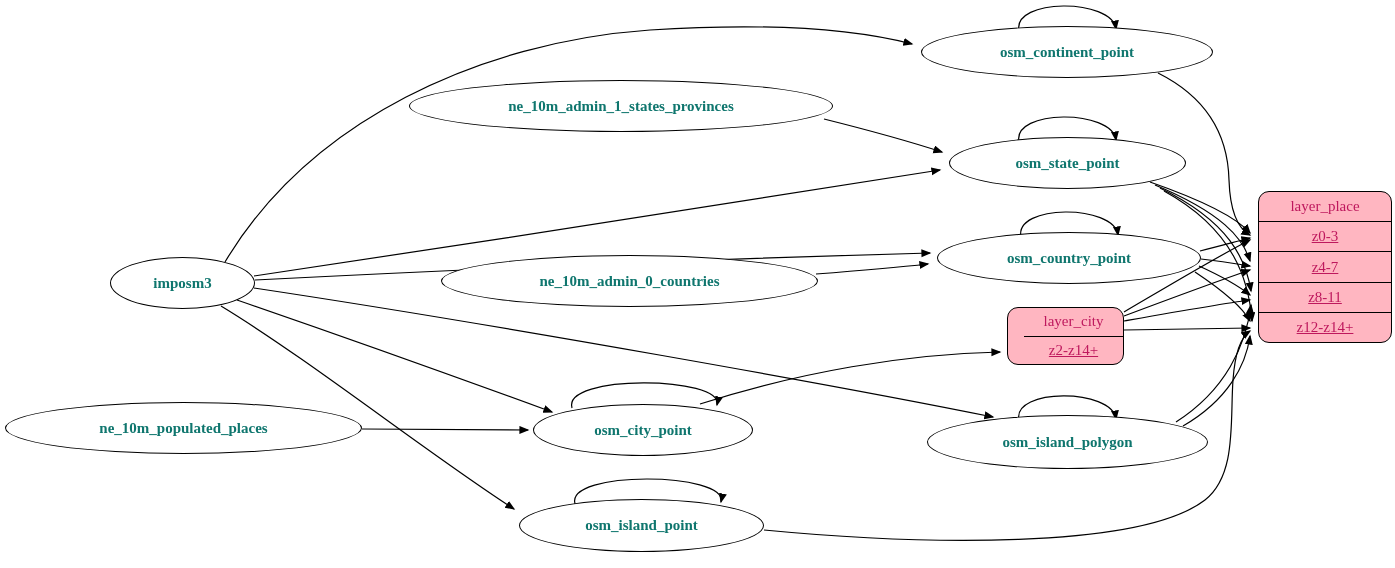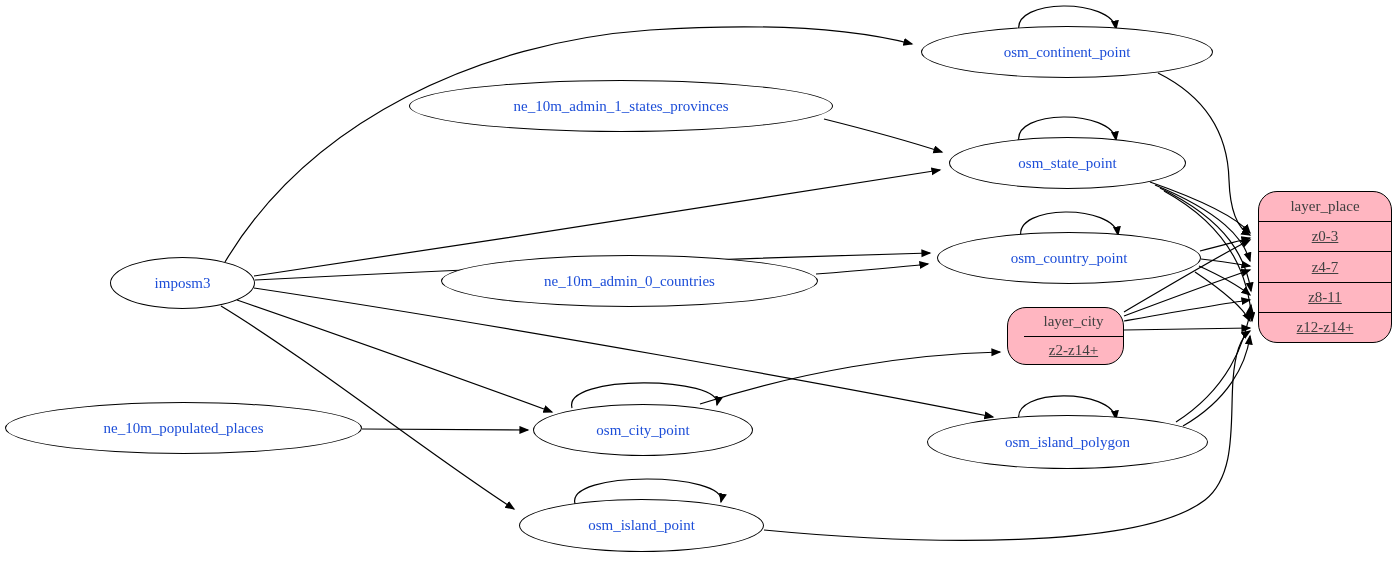--- a/index.html
+++ b/index.html
@@ -10,33 +10,34 @@
     font-family:"Liberation Serif","DejaVu Serif",serif;
     overflow:hidden;
   }
   #edges{position:absolute;left:0;top:0;width:1395px;height:568px;}
   .ellipse-node{
     position:absolute;
     border:1.2px solid #000000;
     border-radius:50%;
     background:#ffffff;
     display:flex;align-items:center;justify-content:center;
-    font-size:15px;color:#1d4ed8;
+    font-size:15px;color:#0f766e;
     white-space:nowrap;
     box-sizing:border-box;
+    font-weight:bold;
   }
   .record-node{
     position:absolute;
     background:#ffb6c1;
     border:1.6px solid #000000;
-    border-radius:19px;
+    border-radius:11px;
     box-sizing:border-box;
     overflow:hidden;
     display:flex;flex-direction:column;
-    font-size:15px;color:#404040;
+    font-size:15px;color:#be185d;
   }
   .record-row{
     flex:1;
     display:flex;align-items:center;justify-content:center;
     white-space:nowrap;
     box-sizing:border-box;
   }
   .record-row + .record-row{border-top:1.3px solid #000000;text-decoration:underline;}
 </style>
 </head>

